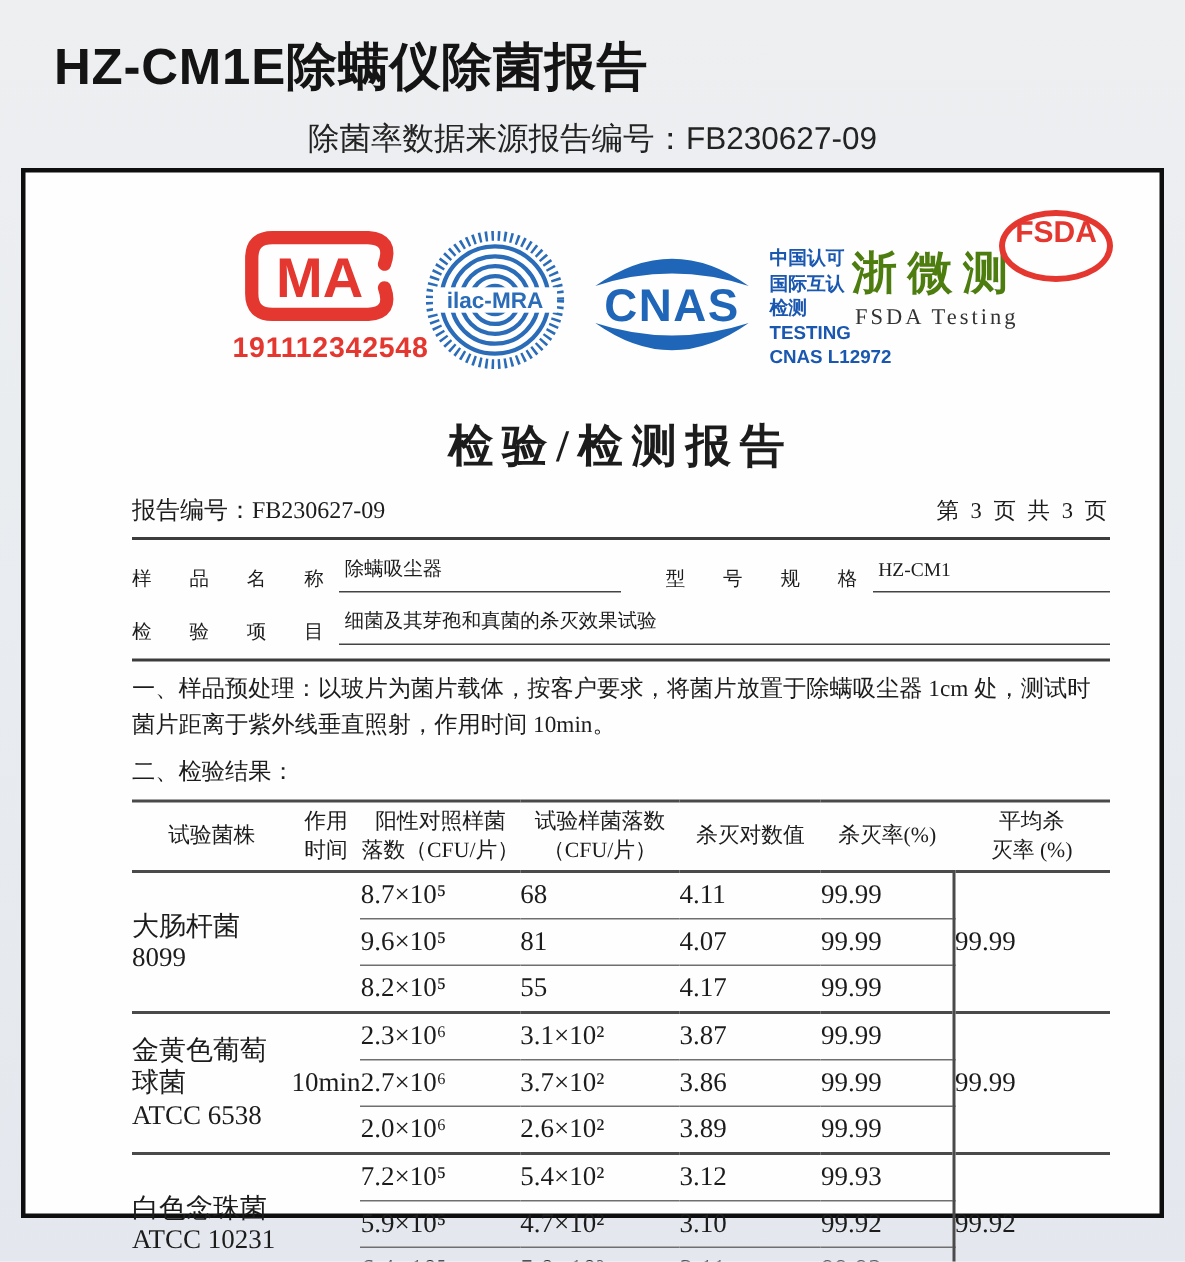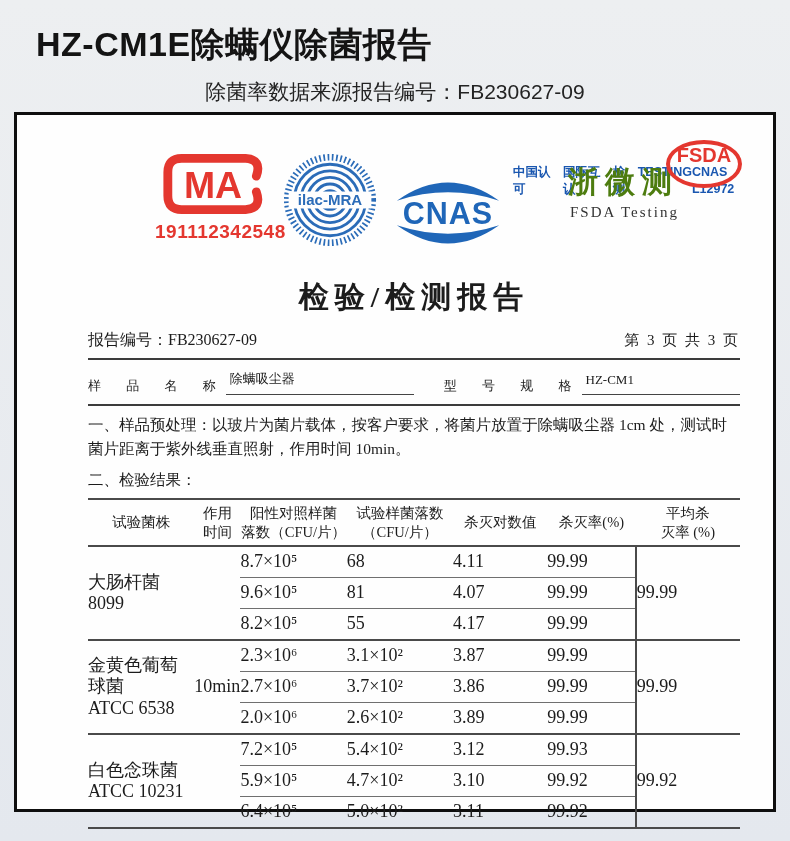--- a/index.html
+++ b/index.html
@@ -17,22 +17,22 @@
   .subtitle { margin-top:10px; text-align:center; font-size:21px; color:#232323; }
 
   .card { position:absolute; left:14px; top:112px; width:762px; height:700px;
     background:#fefefe; border:3px solid #0e0e0e; box-sizing:border-box; }
 
   
   .logos { position:relative; height:148px; }
   .cma { position:absolute; left:138px; top:33px; width:124px; text-align:center; }
   .cma-num { color:#e4372f; font-weight:bold; font-size:19px; letter-spacing:0.5px; margin-top:-3px; }
   .ilac { position:absolute; left:266px; top:38px; }
-  .cnas { position:absolute; left:372px; top:56px; }
-  .accred { position:absolute; left:496px; top:49px; display:flex; flex-direction:row;
+  .cnas { position:absolute; left:372px; top:46px; }
+  .accred { position:absolute; left:496px; top:49px; display:flex; flex-direction:column;
     color:#1a57b0; font-weight:bold; font-size:12.5px; line-height:1.32; }
   .zwc { position:absolute; left:551px; top:13px; }
   .zwc-name { font-family:"Liberation Serif","DejaVu Serif",serif; font-size:30px; font-weight:600;
     color:#4d7c0f; letter-spacing:7px;margin-top:34px; }
   .zwc-sub { font-family:"Liberation Serif","DejaVu Serif",serif; font-size:15px; font-weight:normal;
     color:#333; letter-spacing:2px; margin-top:1px; padding-left:2px; }
   .fsda-oval { position:absolute; left:649px; top:25px; width:68px; height:40px;
     border:4px solid #e4372f; border-radius:50%; display:flex; justify-content:center;
     color:#e4372f; font-weight:bold; font-size:20px; }
 
@@ -137,20 +137,24 @@
         <span class="pageinfo">第 3 页 共 3 页</span>
       </div>
 
       <div class="frow">
         <span class="flabel">样 品 名 称</span>
         <span class="fval sample">除螨吸尘器</span>
         <span class="flabel second">型 号 规 格</span>
         <span class="fval model">HZ-CM1</span>
       </div>
 
+      <div class="frow">
+        <span class="flabel">检 验 项 目</span>
+        <span class="fval item">细菌及其芽孢和真菌的杀灭效果试验</span>
+      </div>
 
       <div class="hline"></div>
 
       <p class="note">一、样品预处理：以玻片为菌片载体，按客户要求，将菌片放置于除螨吸尘器 1cm 处，测试时菌片距离于紫外线垂直照射，作用时间 10min。</p>
       <p class="note">二、检验结果：</p>
 
       <table class="res">
         <colgroup>
           <col style="width:106px">
             <col style="width:46px">

